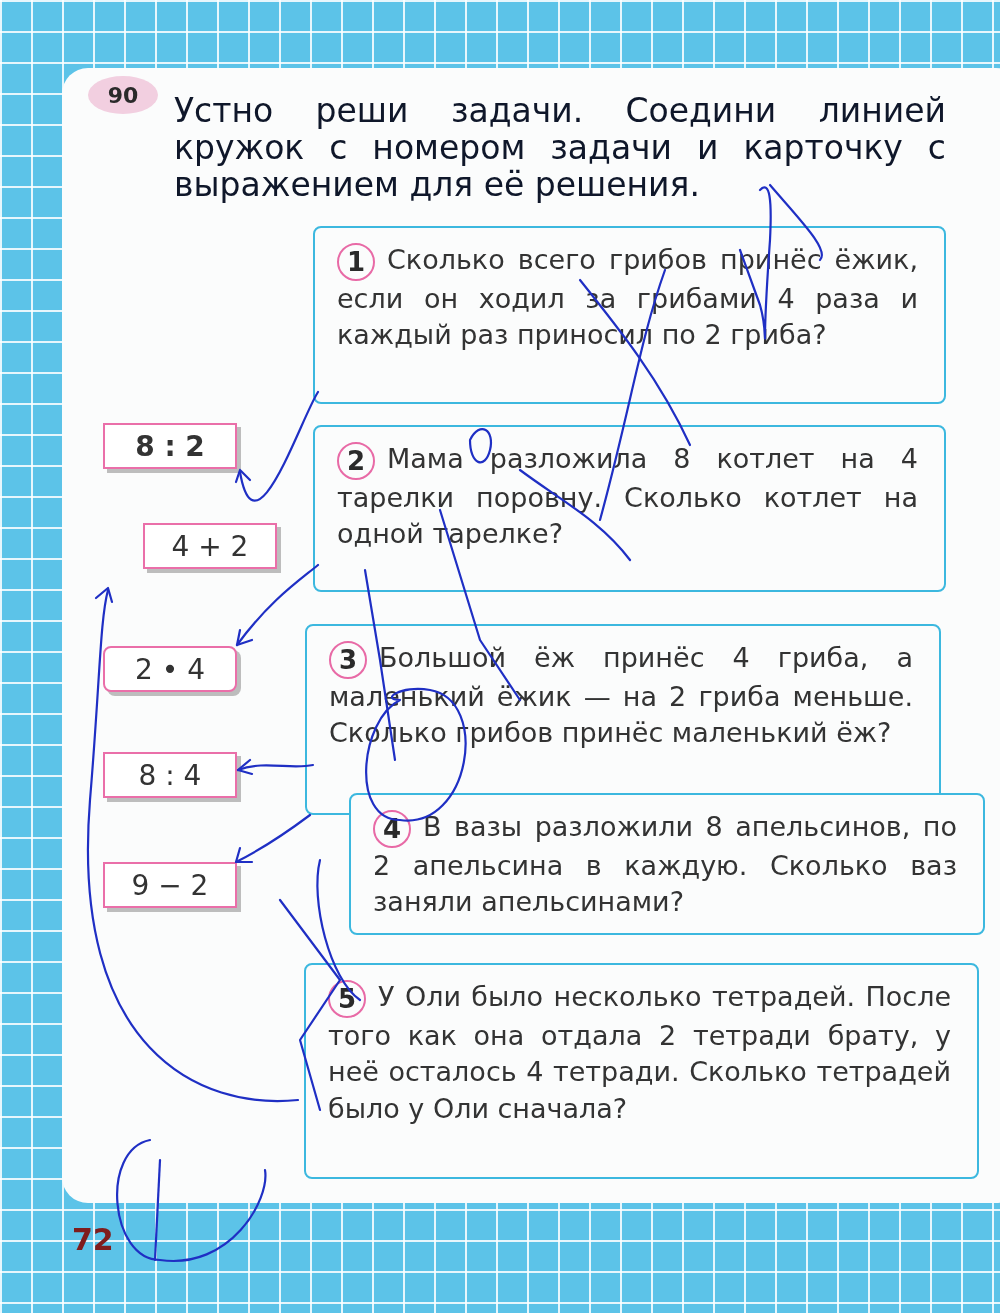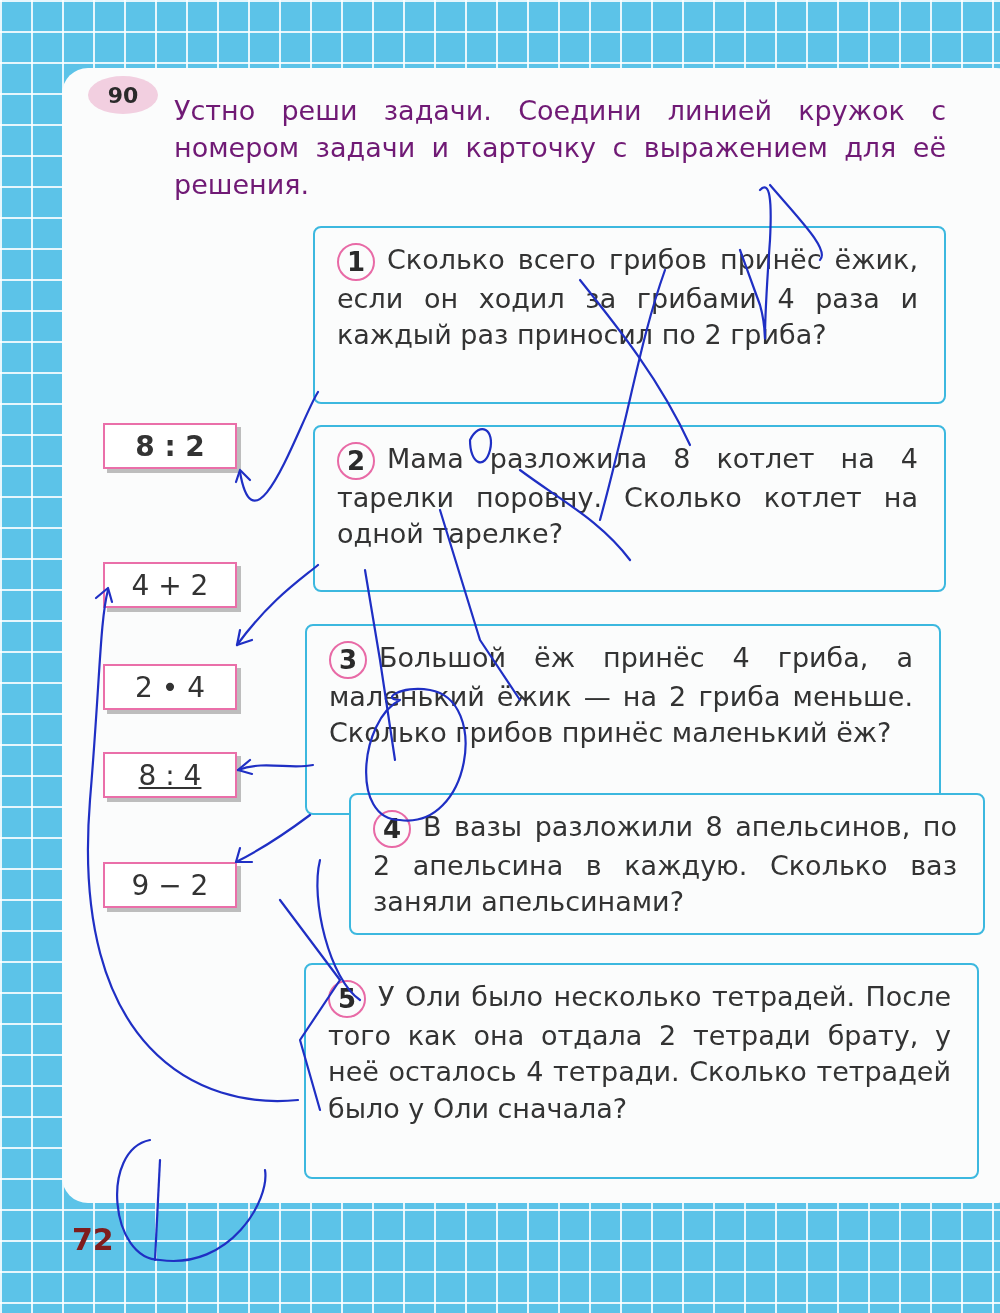--- a/index.html
+++ b/index.html
@@ -21,21 +21,21 @@
       position:absolute; left:72px; top:1222px; font-size:30px; font-weight:bold; color:#7f1d1d;
     }
     .task-badge {
       position:absolute; left:88px; top:76px; width:70px; height:38px;
       background:#f2cfe0; border-radius:50%;
       display:flex; align-items:center; justify-content:center;
       font-weight:bold; font-size:22px; color:#2a2a2a;
     }
     .instruction {
       position:absolute; left:174px; top:92px; width:772px;
-      font-size:27px; line-height:37px; text-align:justify; color:#701a75;
+      font-size:33px; line-height:37px; text-align:justify; color:#0f172a;
     }
     .problem {
       position:absolute; background:#fbfcfc;
       border:2px solid #3cb8df; border-radius:8px;
       box-sizing:border-box; padding:14px 26px 10px 22px;
       font-size:27px; line-height:36.5px; text-align:justify; color:#333;
     }
     .num-circle {
       display:inline-flex; align-items:center; justify-content:center;
       width:38px; height:38px; border:2px solid #e86aa6; border-radius:50%;
@@ -69,23 +69,23 @@
   <span class="num-circle">3</span><span>Большой ёж принёс 4 гриба, а маленький ёжик — на 2 гриба меньше. Сколько грибов принёс маленький ёж?</span>
 </div>
 <div class="problem" style="left:305px; top:793px; width:636px; height:142px;margin-left:44px;">
   <span class="num-circle">4</span><span>В вазы разложили 8 апельсинов, по 2 апельсина в каждую. Сколько ваз заняли апельсинами?</span>
 </div>
 <div class="problem" style="left:304px; top:963px; width:675px; height:216px;">
   <span class="num-circle">5</span><span>У Оли было несколько тетрадей. После того как она отдала 2 тетради брату, у неё осталось 4 тетради. Сколько тетрадей было у Оли сначала?</span>
 </div>
 
 <div class="card" style="top:423px;font-weight:bold;">8 : 2</div>
-<div class="card" style="top:562px;">4 + 2</div>
-<div class="card" style="top:664px;">2 • 4</div>
-<div class="card" style="top:752px;text-decoration:underline;">8 : 4</div>
+<div class="card" style="top:523px;margin-left:40px;">4 + 2</div>
+<div class="card" style="top:646px;border-radius:8px;">2 • 4</div>
+<div class="card" style="top:752px;">8 : 4</div>
 <div class="card" style="top:862px;">9 − 2</div>
 
 <div class="page-number">72</div>
 
 <svg class="ink" width="1000" height="1313" viewBox="0 0 1000 1313">
   <g fill="none" stroke="#1f2fc4" stroke-width="2.2" stroke-linecap="round" stroke-linejoin="round">
 
     <path d="M318 392 C 300 420, 255 560, 240 472"></path>
     <path d="M240 470 L236 482 M240 470 L250 480"></path>
     <path d="M318 565 C 300 580, 270 600, 237 645"></path>

